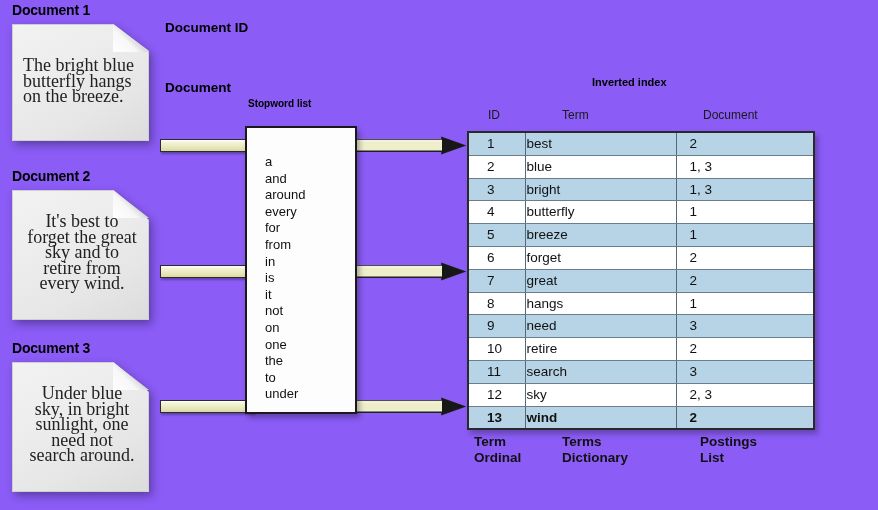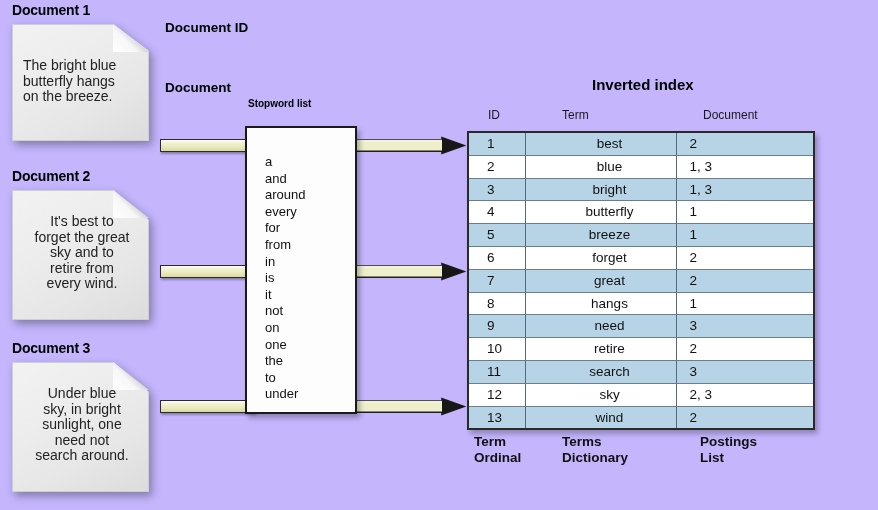--- a/index.html
+++ b/index.html
@@ -8,21 +8,21 @@
     background: #ffffff;
   }
   body {
     font-family: "Liberation Sans", sans-serif;
     color: #000000;
   }
   #canvas {
     position: relative;
     width: 878px;
     height: 510px;
-    background: #c4b5fd;
+    background: #8b5cf6;
     overflow: hidden;
   }
 
   
   .abs { position: absolute; }
 
   
   .doc-title {
     font-size: 14px;
     font-weight: bold;
@@ -33,21 +33,21 @@
     font-size: 13.5px;
     font-weight: bold;
     white-space: nowrap;
   }
   .box-title {
     font-size: 10px;
     font-weight: bold;
     white-space: nowrap;
   }
   .index-title {
-    font-size: 15px;
+    font-size: 11px;
     font-weight: bold;
     white-space: nowrap;
   }
 
   
   .doc-card {
     width: 137px;
     height: 117px;
     filter: drop-shadow(3px 4px 4px rgba(0,0,0,0.33));
   }
@@ -68,24 +68,25 @@
     height: 28px;
     background: linear-gradient(225deg, #9e9e9e 0%, #b9b9b9 30%, #f7f7f7 62%, #ffffff 100%);
     -webkit-clip-path: polygon(0 0, 100% 100%, 0 100%);
     clip-path: polygon(0 0, 100% 100%, 0 100%);
   }
   .doc-card .doc-text {
     position: absolute;
     left: 11px;
     top: 34px;
     right: 8px;
-    font-size: 14px;
+    font-size: 18px;
     line-height: 15.5px;
     color: #222;
     white-space: pre-line;
+    font-family: Liberation Serif, serif;
   }
   .doc-card.tall { height: 130px; }
   .doc-card.tall .doc-text { top: 24px; text-align: center; }
 
   
   .stopword-box {
     width: 112px;
     height: 288px;
     background: #fdfdfd;
     border: 2.5px solid #1a1a1a;
@@ -134,23 +135,23 @@
     font-size: 13.5px;
     color: #111;
     padding: 0 0 0 10px;
     border-right: 1.4px solid #56697a;
     border-bottom: 1.2px solid #6b7c8a;
     box-sizing: border-box;
     line-height: 21.8px;
     white-space: nowrap;
   }
   .idx-table tr td:last-child { border-right: none; }
-  .idx-table tr:last-child td { border-bottom: none; }
+  .idx-table tr:last-child td { border-bottom: none; font-weight: bold; }
   .idx-table td.c-id { width: 57px; padding-left: 18px; }
-  .idx-table td.c-term { width: 151px; padding-left: 18px; text-align: center; }
+  .idx-table td.c-term { width: 151px; padding-left: 1px; }
   .idx-table td.c-doc { width: 138px; padding-left: 13px; }
   .idx-table tr.shaded td { background: #b6d4e6; }
   .idx-table tr.plain td { background: #ffffff; }
 
   
   .caption {
     position: absolute;
     font-size: 13.5px;
     font-weight: bold;
     line-height: 16px;

